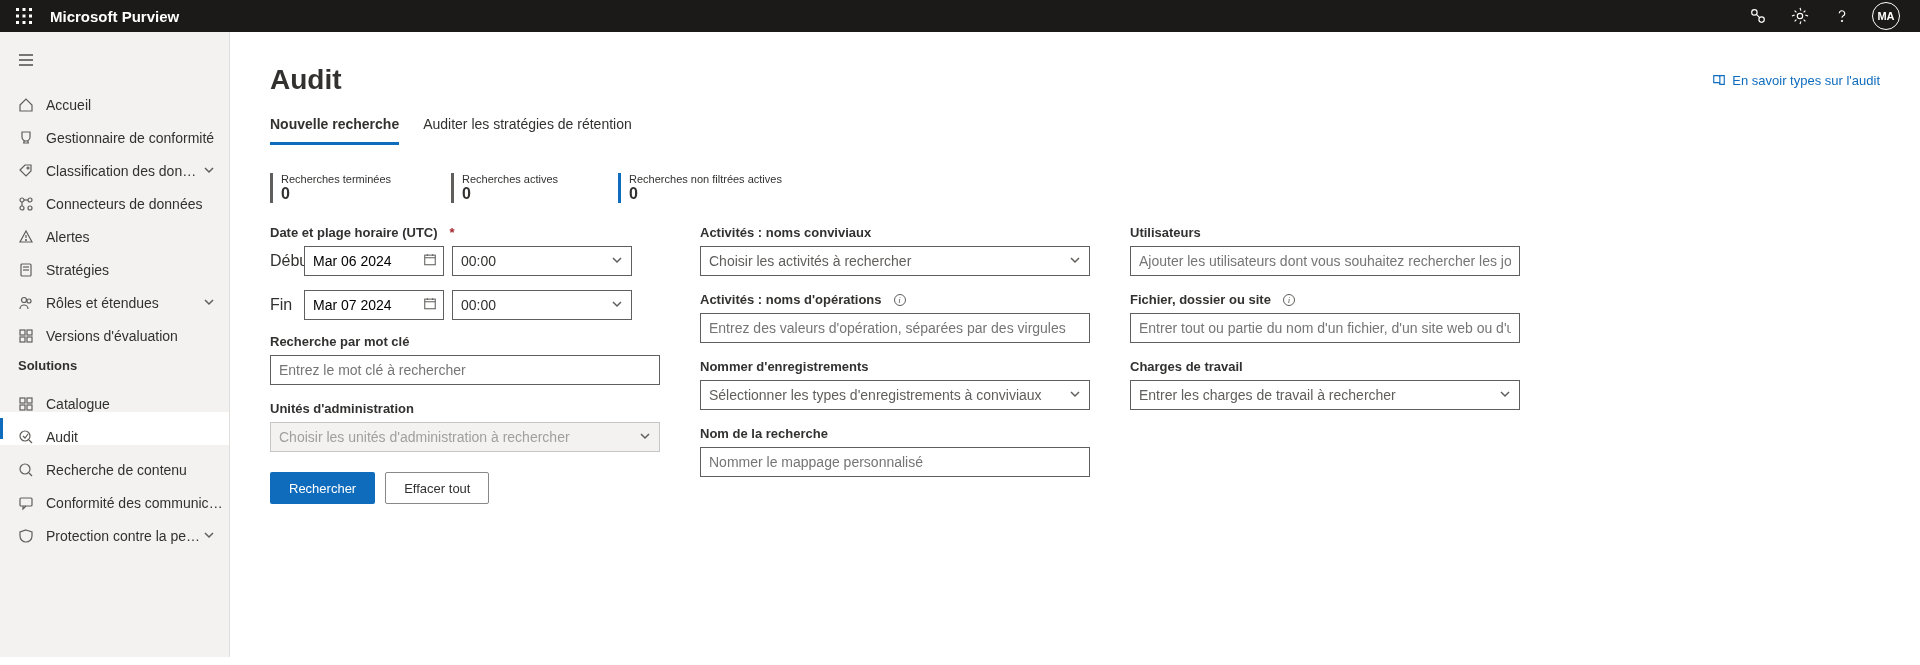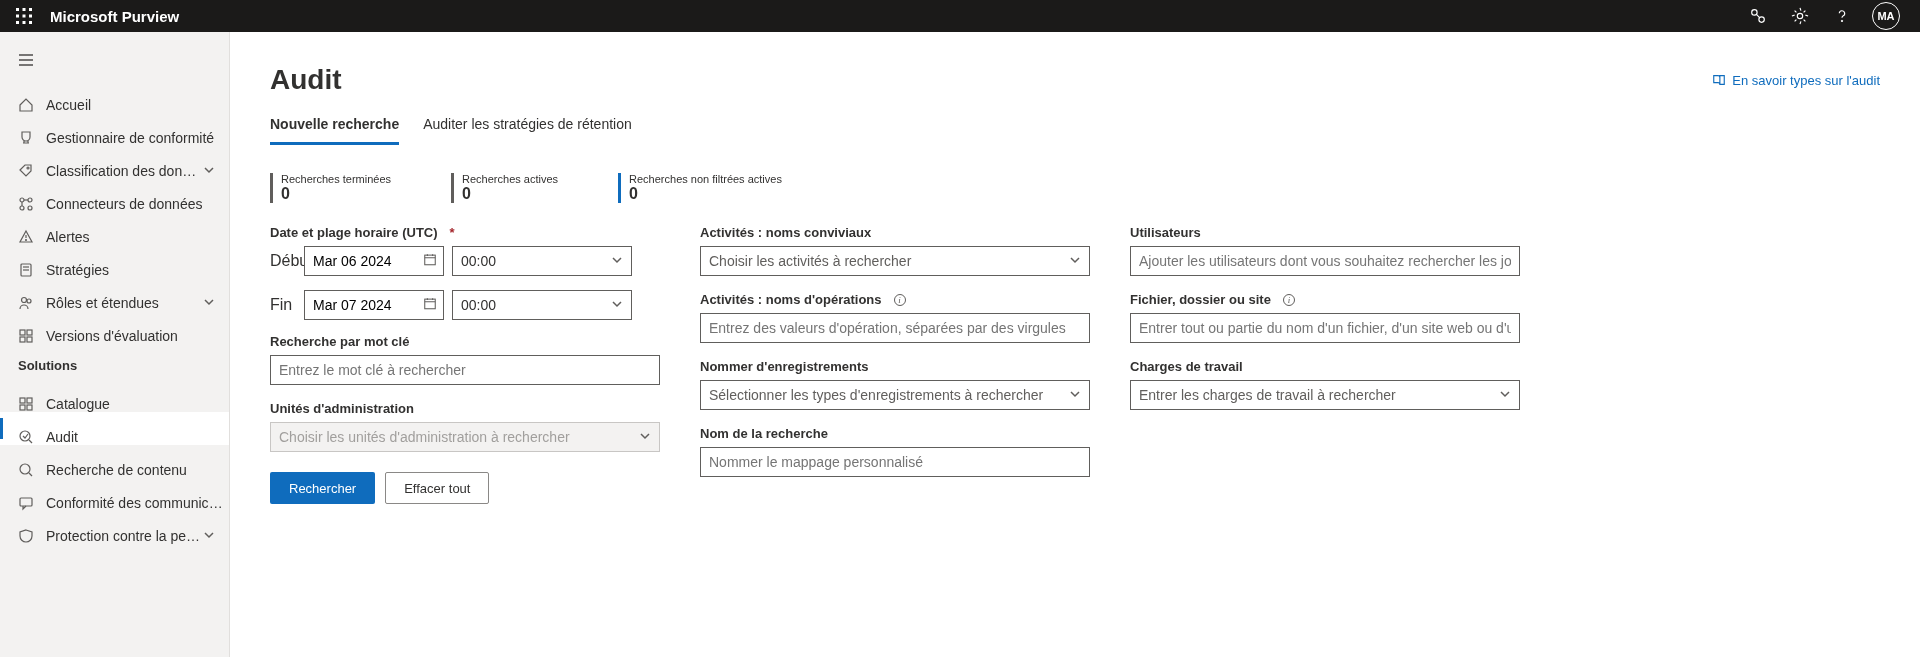--- a/index.html
+++ b/index.html
@@ -390,21 +390,21 @@
             <span>Activités : noms d'opérations</span>
             <span class="info-icon">i</span>
           </div>
           <div class="input full">
             <input placeholder="Entrez des valeurs d'opération, séparées par des virgules" style="">
           </div>
         </div>
         <div class="field-block">
           <div class="field-label">Nommer d'enregistrements</div>
           <div class="select full">
-            <span class="placeholder">Sélectionner les types d'enregistrements à rechercher</span>
+            <span class="placeholder">Sélectionner les types d'enregistrements à conviviaux</span>
             <span class="chev-d"><svg viewBox="0 0 12 12">
                   <path d="M2 4 L6 8 L10 4"></path>
                 </svg></span>
           </div>
         </div>
         <div class="field-block">
           <div class="field-label">Nom de la recherche</div>
           <div class="input full">
             <input placeholder="Nommer le mappage personnalisé" style="">
           </div>

